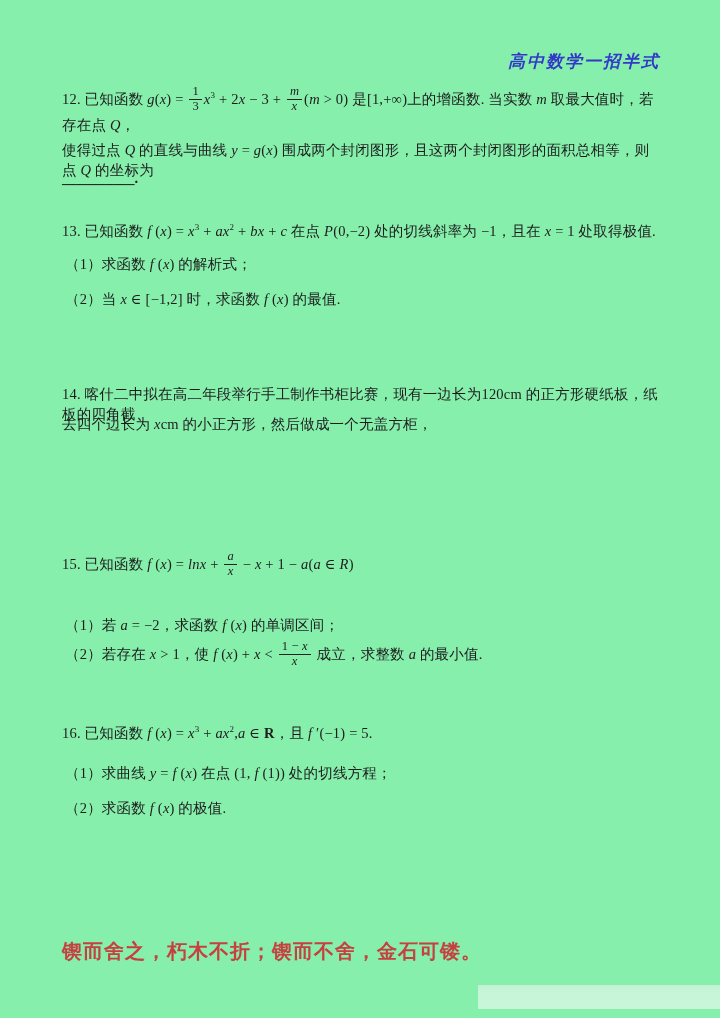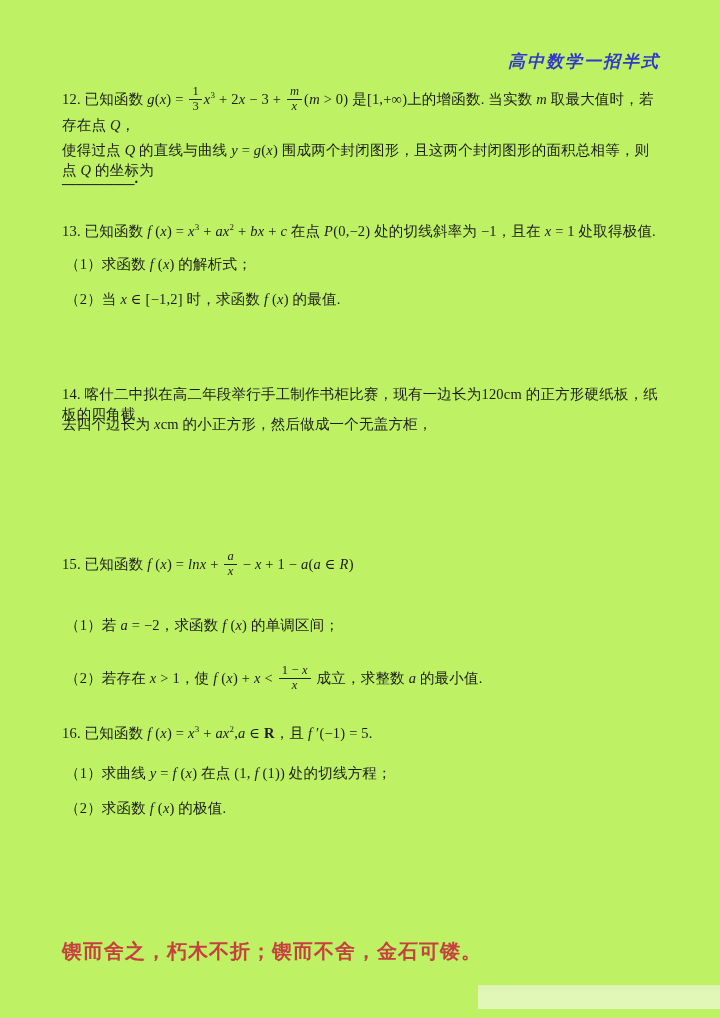--- a/index.html
+++ b/index.html
@@ -1,20 +1,20 @@
 <!DOCTYPE html>
 <html><head>
 <meta charset="utf-8">
 <title>Math Worksheet Page</title>
 <style>
   html,body{margin:0;padding:0;background:#ffffff;}
   .page{
     position:relative;
     width:720px;height:1018px;
-    background:#bef264;
+    background:#86efac;
     overflow:hidden;
     font-family:"Liberation Serif","DejaVu Serif",serif;
     color:#1c1c1c;
   }
   .line{
     position:absolute;
     left:62px;right:56px;
     font-size:14.5px;
     line-height:1.4;
     letter-spacing:0.2px;
@@ -43,21 +43,21 @@
   #sec4{top:197px;}
   #q13{top:221px;}
   #q13s1{top:254px;}
   #q13s2{top:289px;}
   #q14l1{top:384px;}
   #q14l2{top:414px;}
   #q14s1{top:444px;}
   #q14s2{top:473px;}
   #q15{top:551px;}
   #q15s1{top:615px;}
-  #q15s2{top:665px;}
+  #q15s2{top:641px;}
   #q16{top:723px;}
   #q16s1{top:763px;}
   #q16s2{top:798px;}
   #footer{
     top:937px;
     font-size:20px;font-weight:bold;
     letter-spacing:1px;
   }
   #shadow{
     position:absolute;left:478px;right:0;top:985px;height:24px;

